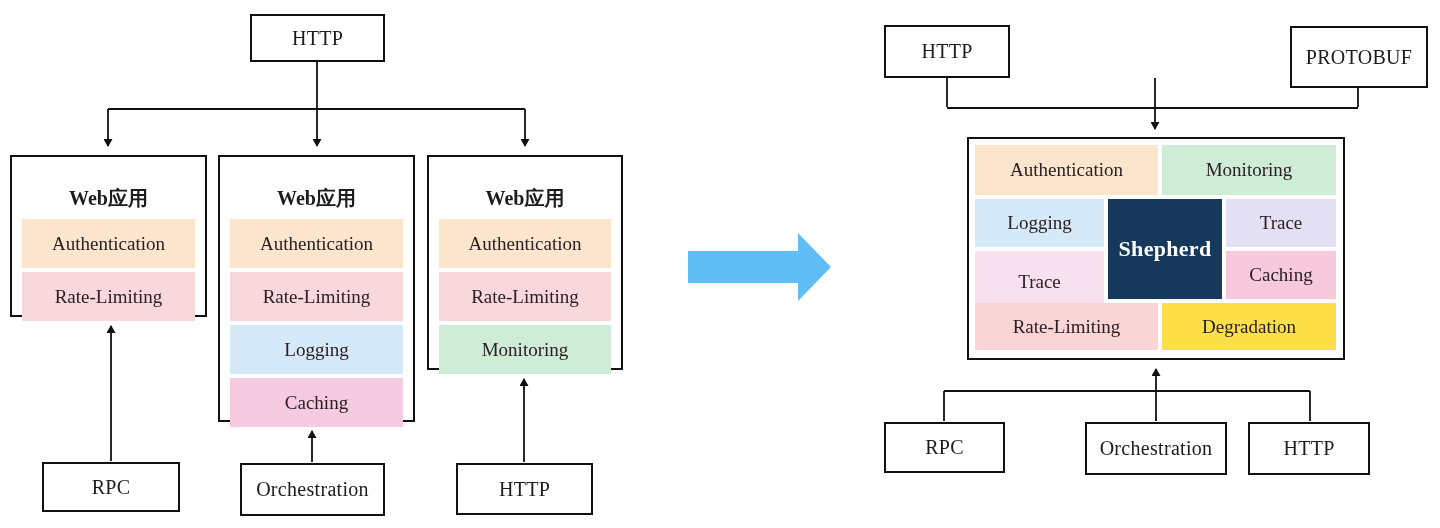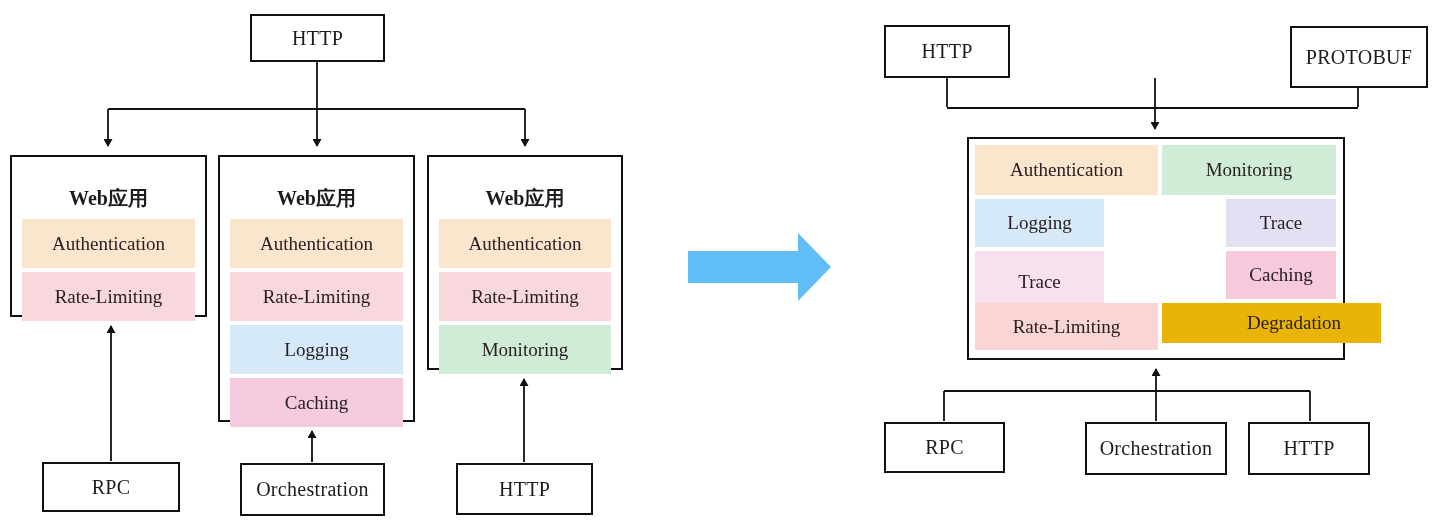--- a/index.html
+++ b/index.html
@@ -114,27 +114,28 @@
   </div>
   <div class="pbox" style="left:1290px;top:26px;width:138px;height:62px">
     <span>PROTOBUF</span>
   </div>
 
   <div class="gateway">
     <div class="cell" style="left: 6px; top: 6px; width: 183px; height: 50px; background-color: rgb(251, 229, 205);">Authentication</div>
     <div class="cell" style="left: 193px; top: 6px; width: 174px; height: 50px; background-color: rgb(207, 236, 215);">Monitoring</div>
 
     <div class="cell" style="left: 6px; top: 60px; width: 129px; height: 48px; background-color: rgb(213, 233, 248);">Logging</div>
+    <div class="cell core" style="left: 139px; top: 60px; width: 114px; height: 100px; background-color: rgb(22, 57, 91);">Shepherd</div>
     <div class="cell" style="left: 257px; top: 60px; width: 110px; height: 48px; background-color: rgb(228, 224, 243);">Trace</div>
 
     <div class="cell" style="left: 6px; top: 112px; width: 129px; height: 61px; background-color: rgb(248, 225, 238);">Trace</div>
     <div class="cell" style="left: 257px; top: 112px; width: 110px; height: 48px; background-color: rgb(246, 201, 221);">Caching</div>
 
     <div class="cell" style="left: 6px; top: 164px; width: 183px; height: 47px; background-color: rgb(250, 213, 213);">Rate-Limiting</div>
-    <div class="cell" style="left: 193px; top: 164px; width: 174px; height: 40px; background-color: #eab308; padding-left: 45px;">Degradation</div>
+    <div class="cell" style="left: 193px; top: 164px; width: 174px; height: 47px; background-color: #fde047;">Degradation</div>
   </div>
 
   <div class="pbox" style="left:884px;top:422px;width:121px;height:51px">
     <span>RPC</span>
   </div>
   <div class="pbox" style="left:1085px;top:422px;width:142px;height:53px">
     <span>Orchestration</span>
   </div>
   <div class="pbox" style="left:1248px;top:422px;width:122px;height:53px">
     <span>HTTP</span>

